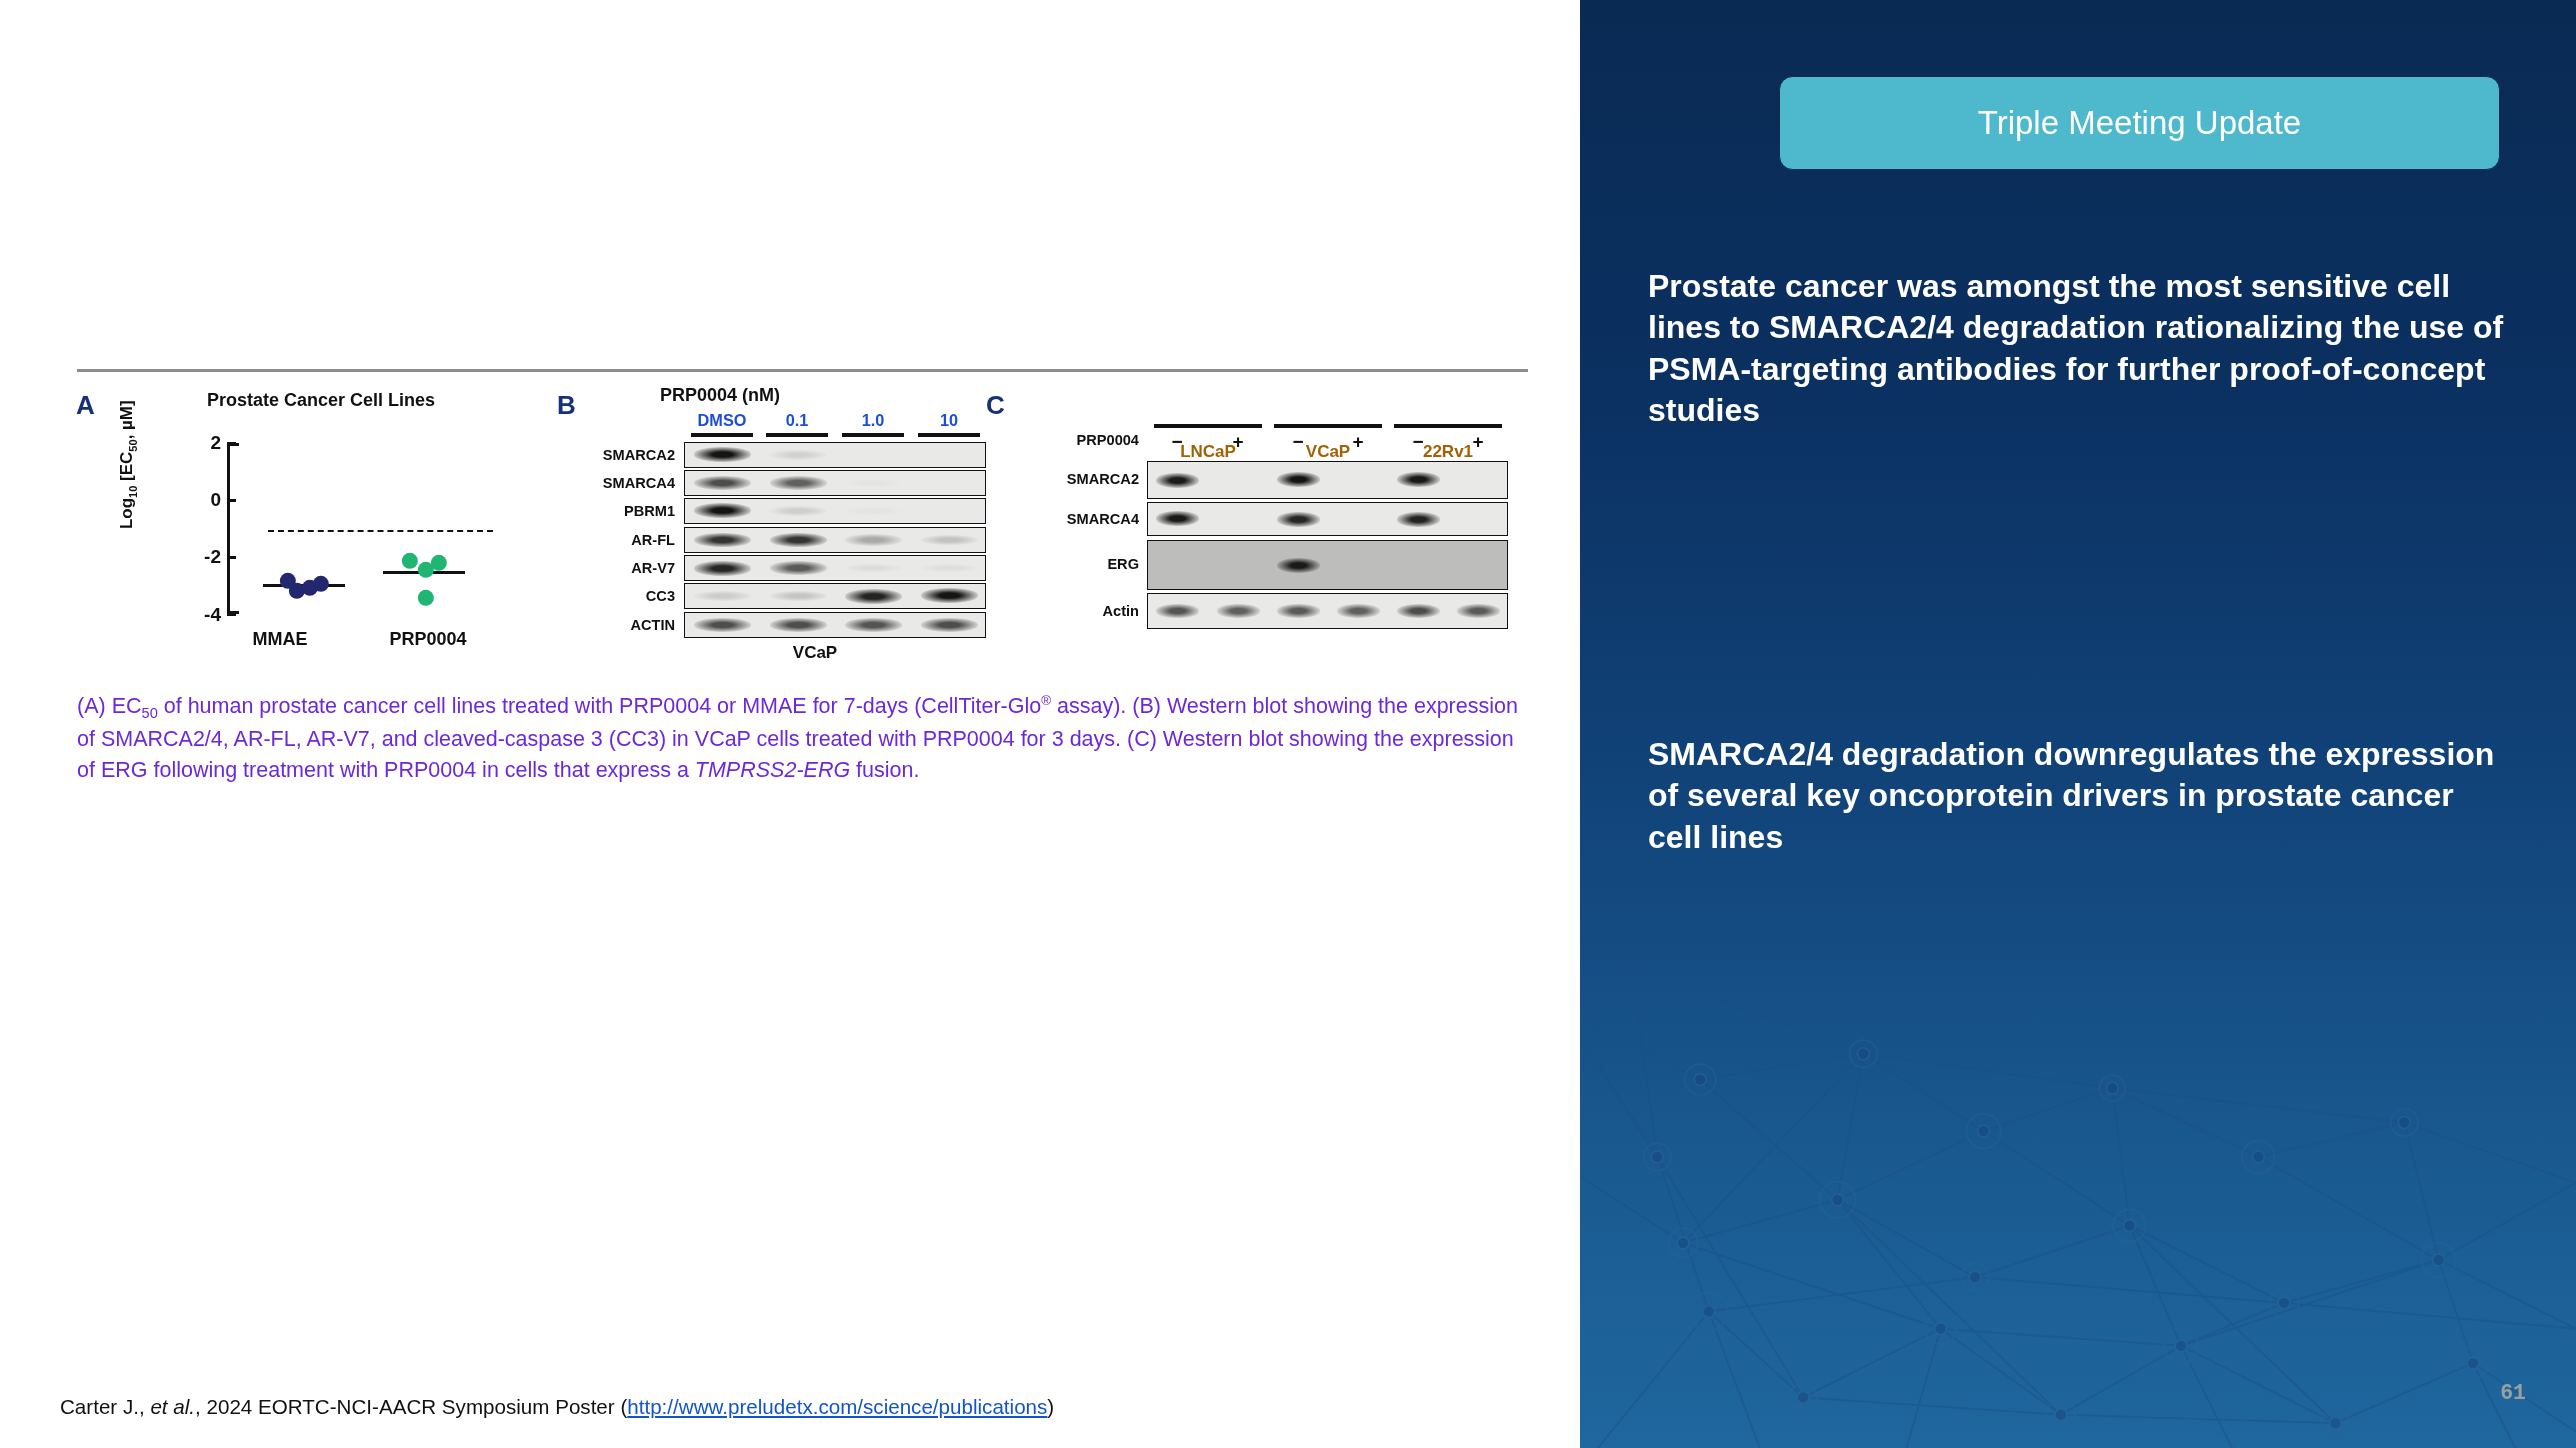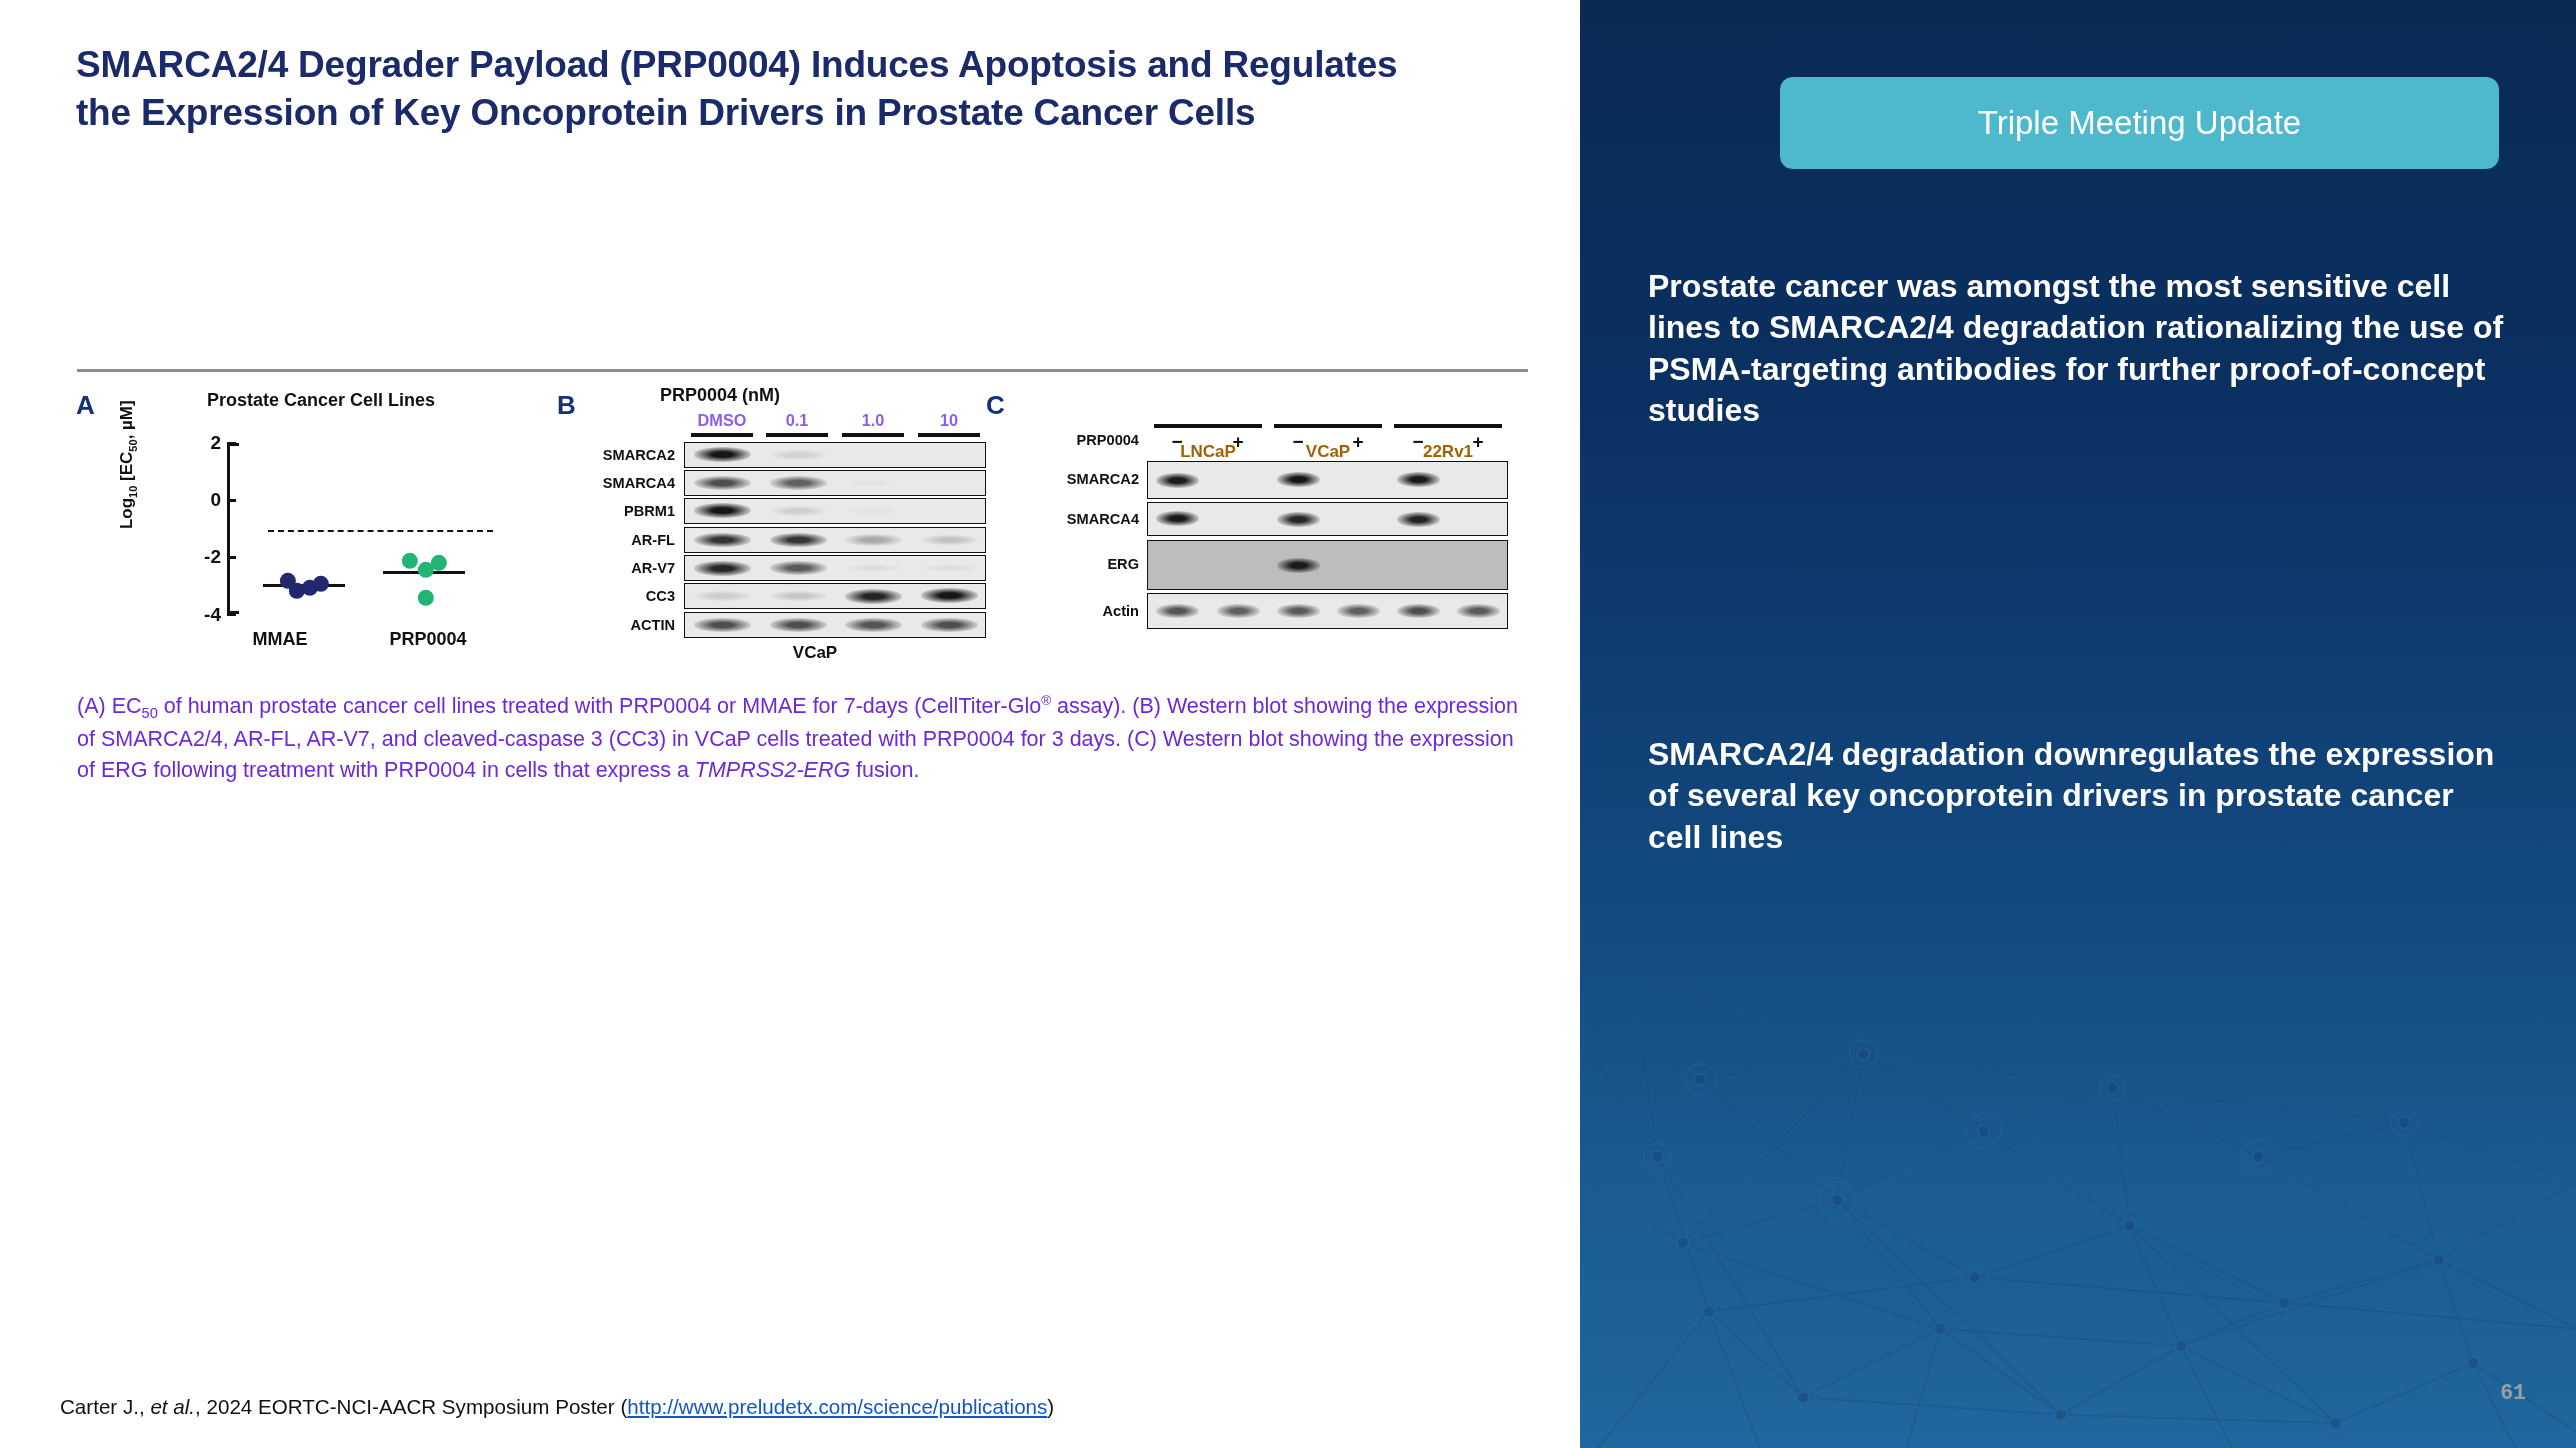--- a/index.html
+++ b/index.html
@@ -54,21 +54,21 @@
   }
   .a-mean { position:absolute; height:3.4px; background:#111; }
   .a-dot { position:absolute; width:16.3px; height:16.3px; border-radius:50%; transform:translate(-50%,-50%); }
   .a-grouplabel {
     position:absolute; font-size:18px; font-weight:bold; color:#111;
     text-align:center; white-space:nowrap; transform:translateX(-50%);
   }
 
   
   .blot-title { position:absolute; font-size:18px; font-weight:bold; color:#111; text-align:left; }
-  .lane-head { position:absolute; font-size:16.3px; font-weight:bold; color:#8b5cf6; text-align:center; transform:translateX(-50%); }
+  .lane-head { position:absolute; font-size:16.3px; font-weight:bold; color:#1d4ed8; text-align:center; transform:translateX(-50%); }
   .lane-rule { position:absolute; height:4.3px; background:#111; transform:translateX(-50%); }
   .row-label { position:absolute; font-size:14.6px; font-weight:bold; color:#111; text-align:right; transform:translateY(-50%); white-space:nowrap; }
   .blot-box {
     position:absolute; border:1.7px solid #111; overflow:hidden;
     background:#e9e9e7;
   }
   .band { position:absolute; border-radius:46%; }
   .blot-foot { position:absolute; font-size:17px; font-weight:bold; color:#111; text-align:center; transform:translateX(-50%); }
   .grp-head { position:absolute; font-size:17px; font-weight:bold; color:#a16207; text-align:center; transform:translateX(-50%);margin-top:41px; }
   .pm-sign { position:absolute; font-size:19px; font-weight:bold; color:#111; text-align:center; transform:translateX(-50%); }
@@ -122,21 +122,20 @@
   #page-number {
     position:absolute; right:50px; top:1381px;
     font-size:21.5px; font-weight:bold; color:#9aa0a0;font-family:Liberation Mono, monospace;
   }
 </style>
 </head>
 <body>
 
 <div id="left-pane">
 
-  <div id="slide-title">SMARCA2/4 Degrader Payload (PRP0004) Induces Apoptosis and Regulates the Expression of Key Oncoprotein Drivers in Prostate Cancer Cells</div>
 
   <div id="divider"></div>
 
   <div id="figure">
 
     <div id="panel-a">
       <div class="panel-letter" style="left:0px; top:5.2px;">A</div>
       <div id="panel-a-title">Prostate Cancer Cell Lines</div>
       <div id="a-ylabel"><span>Log</span><sub style="font-size: 0.65em;">10</sub><span> [EC</span><sub style="font-size: 0.65em;">50</sub><span>, µM]</span></div>
       <div id="a-plot">

